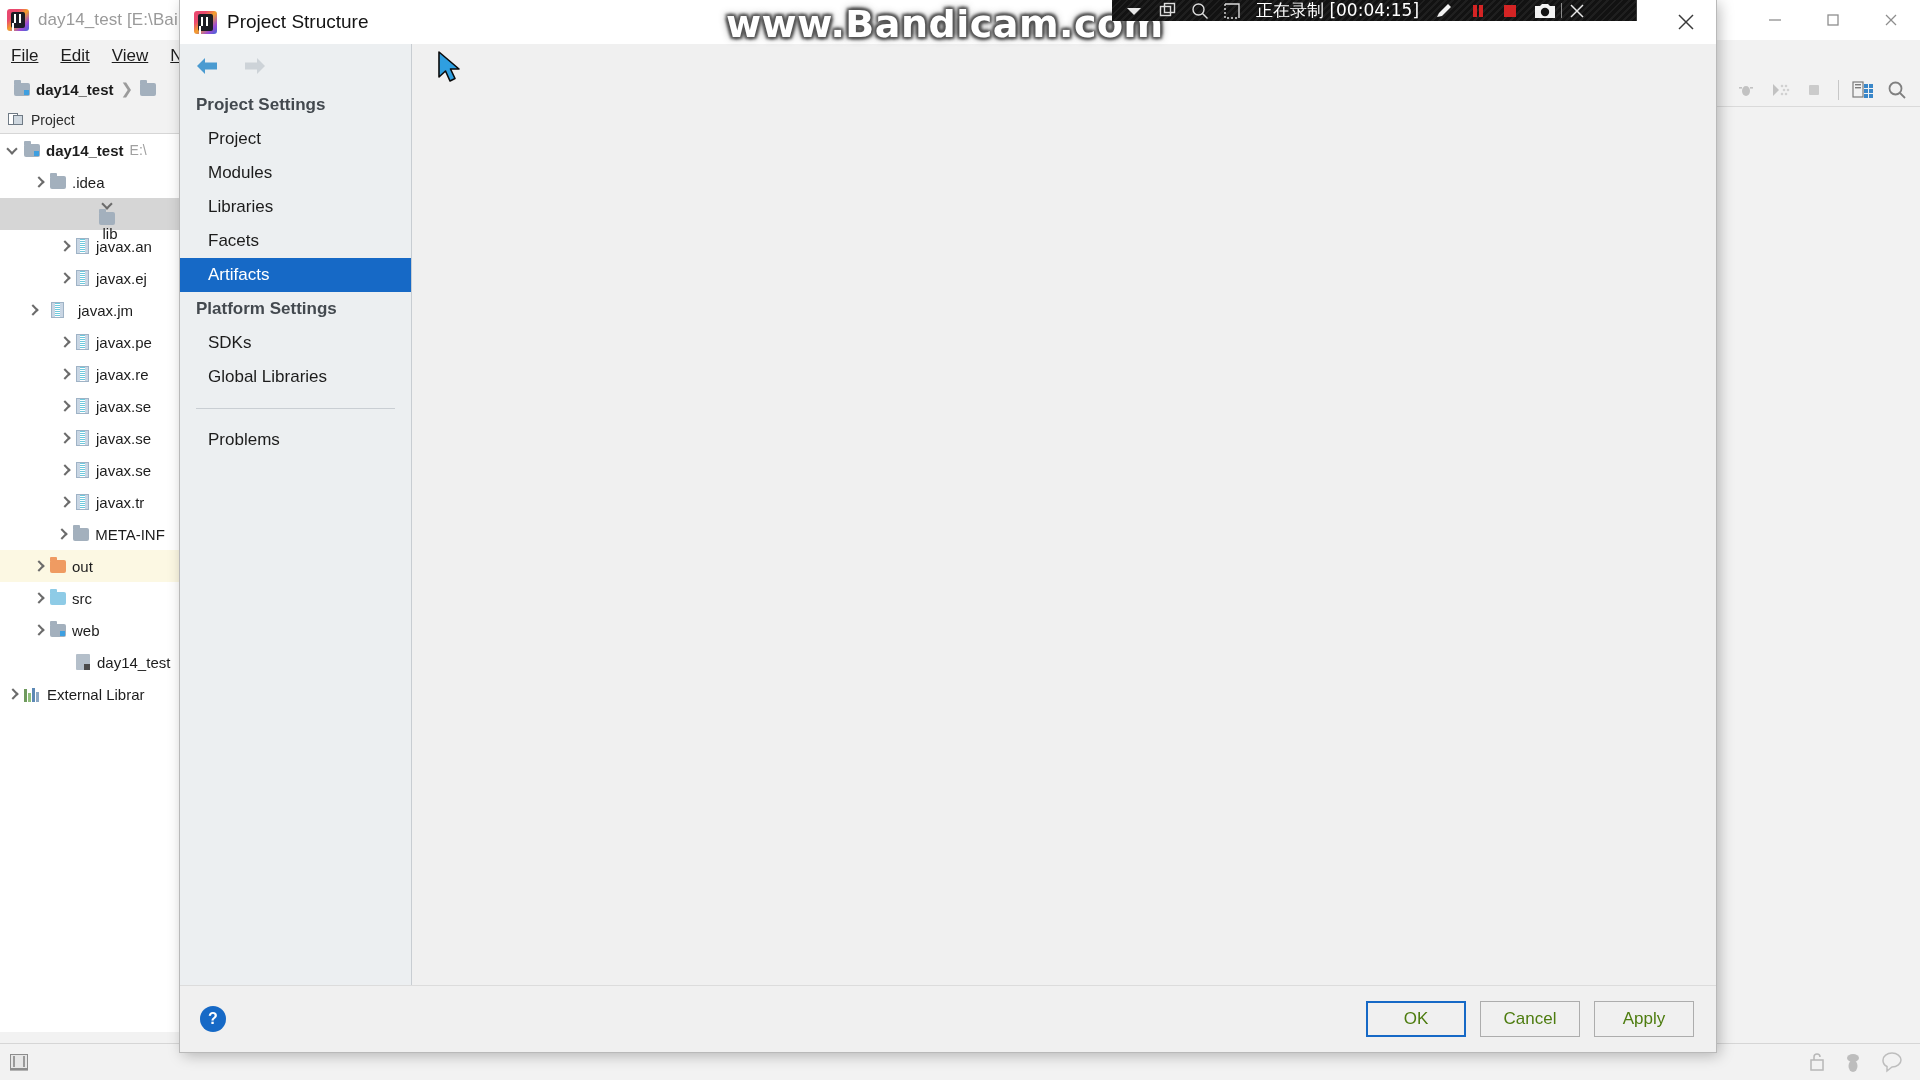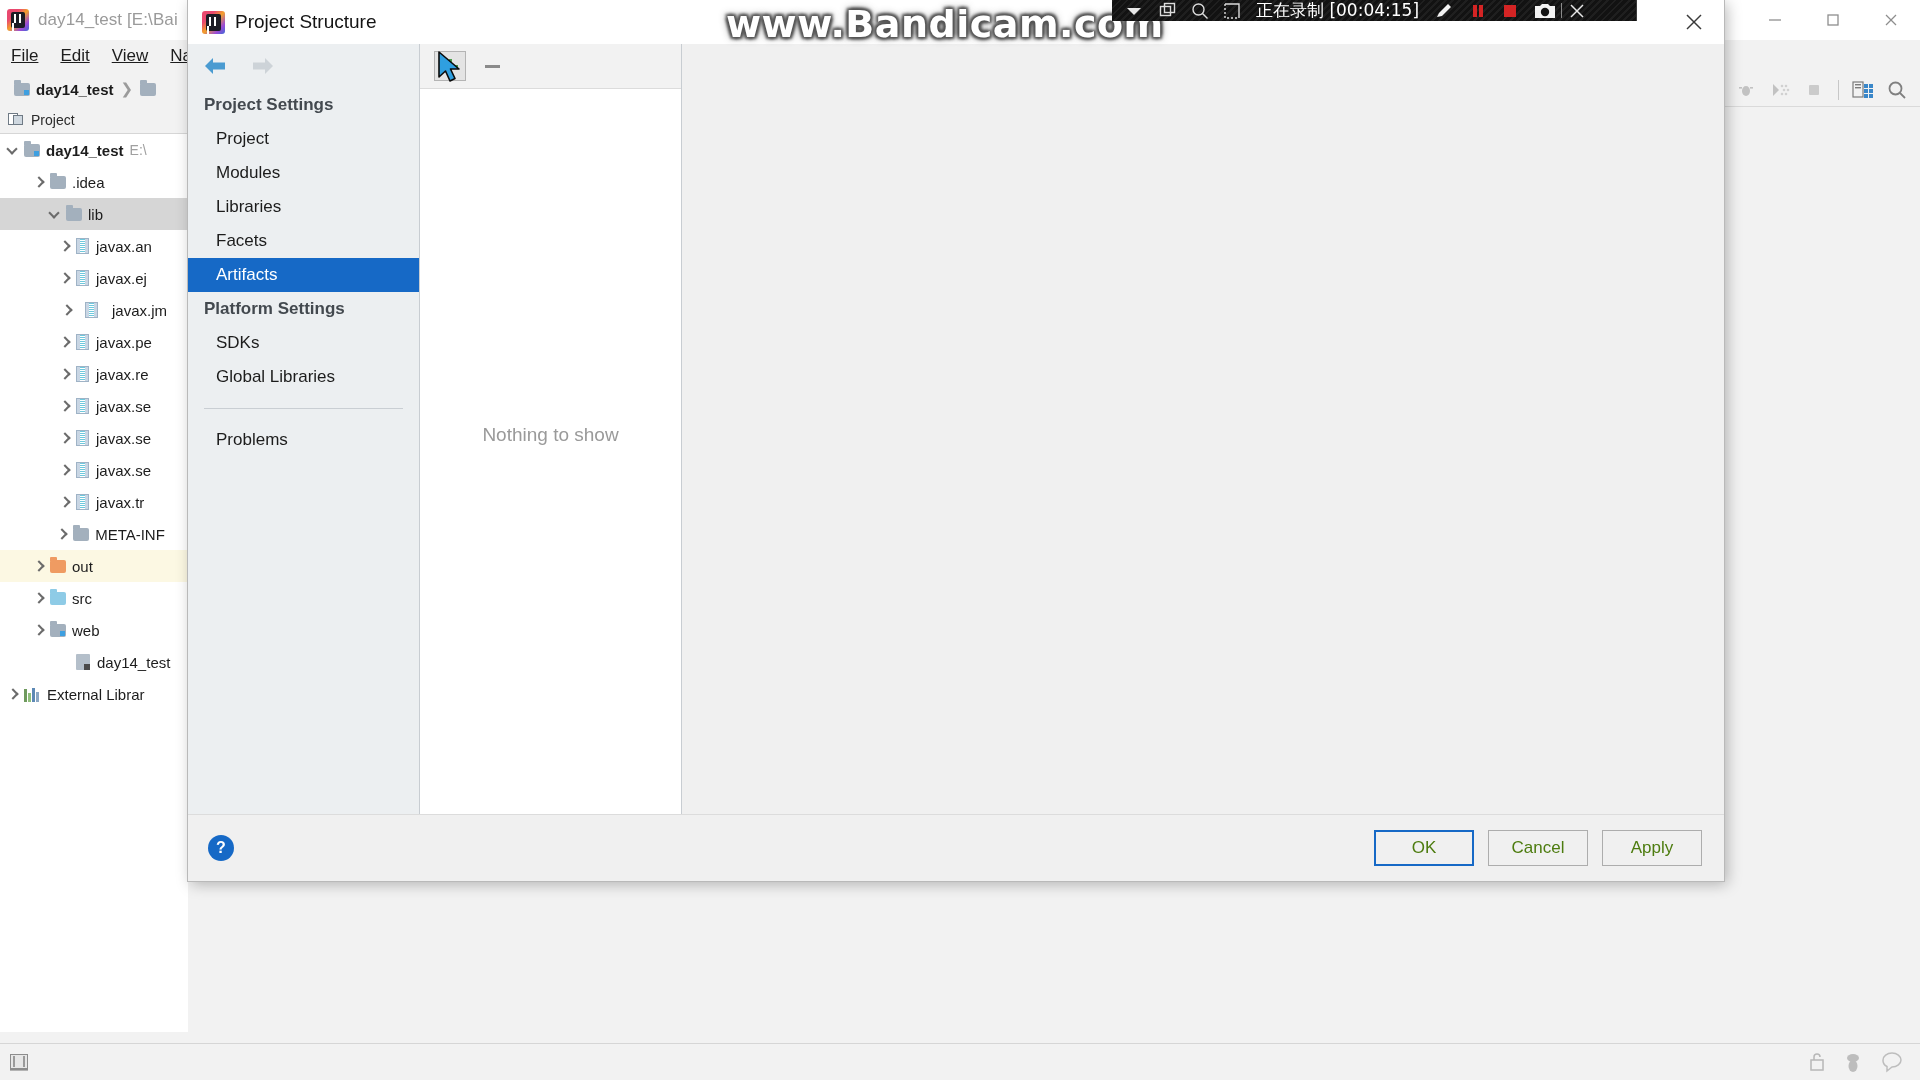--- a/index.html
+++ b/index.html
@@ -133,21 +133,21 @@
       repeating-linear-gradient(135deg, rgba(255,255,255,.055) 0 2px, rgba(0,0,0,0) 2px 5px),
       #121212;
     border-right: 1px solid #3a3a3a;
   }
   .bc-ico { display:flex; align-items:center; justify-content:center; height:33px; }
   .bc-time { font-size: 17px; margin: 0 6px 0 14px; white-space: nowrap; font-family:"DejaVu Sans", sans-serif; }
   .bc-divider { width:1px; height:15px; background:#8a8a8a; margin:0 4px; }
 
   
   .dialog {
-    position: absolute; left: 188px; top: 0; width: 1536px; height: 881px;
+    position: absolute; left: 180px; top: 0; width: 1536px; height: 1052px;
     background: #f0f0f0; box-shadow: 0 0 0 1px #b9b9b9, 3px 3px 14px rgba(0,0,0,.28);
   }
   .dlg-titlebar {
     height: 44px; background: #ffffff; display: flex; align-items: center;
     position: relative;
   }
   .dlg-logo { width: 23px; height: 23px; margin-left: 14px; margin-right: 10px; border-radius: 3px; position: relative; flex:none;
     background: linear-gradient(135deg,#e9496f 0%,#e9496f 28%,#f4a12a 50%,#9b4bd6 78%,#3d6ad6 100%); }
   .dlg-logo::after { content:""; position:absolute; left:4px; top:3px; width:15px; height:17px; background:#1c1c25; border-radius:2px; }
   .dlg-logo::before { content:""; position:absolute; left:7px; top:6px; z-index:2; width:2px; height:9px; background:#fff;
@@ -325,42 +325,42 @@
           <span class="tree-label"><b>day14_test</b></span>
           <span class="tree-path">E:\</span>
         </div>
         <div class="tree-row" style="padding-left: 32px;">
           <span class="arrow"></span>
           <span class="folder-ico">
             <i></i>
           </span>
           <span class="tree-label">.idea</span>
         </div>
-        <div class="tree-row sel" style="padding-left: 48px;">
+        <div class="tree-row sel" style="padding-left: 32px; flex-direction: column;">
           <span class="arrow down"></span>
           <span class="folder-ico">
             <i></i>
           </span>
           <span class="tree-label">lib</span>
         </div>
         <div class="tree-row" style="padding-left: 58px;">
           <span class="arrow"></span>
           <span class="jar-ico">
             <i></i>
           </span>
           <span class="tree-label">javax.an</span>
         </div>
         <div class="tree-row" style="padding-left: 58px;">
           <span class="arrow"></span>
           <span class="jar-ico">
             <i></i>
           </span>
           <span class="tree-label">javax.ej</span>
         </div>
-        <div class="tree-row" style="padding-left: 60px; gap: 7px;">
+        <div class="tree-row" style="padding-left: 26px; gap: 7px;">
           <span class="arrow"></span>
           <span class="jar-ico">
             <i></i>
           </span>
           <span class="tree-label">javax.jm</span>
         </div>
         <div class="tree-row" style="padding-left: 58px;">
           <span class="arrow"></span>
           <span class="jar-ico">
             <i></i>
@@ -505,31 +505,20 @@
             <div class="side-group">Platform Settings</div>
             <div class="side-item">SDKs</div>
             <div class="side-item">Global Libraries</div>
           </div>
         <div class="side-sep"></div>
         <div id="sidebar-extra">
             <div class="side-item">Problems</div>
           </div>
       </div>
 
-      <div class="dlg-list-pane">
-        <div class="list-toolbar">
-          <div class="tbtn hovered">
-            <span class="plus-glyph"></span>
-          </div>
-          <div class="tbtn">
-            <span class="minus-glyph"></span>
-          </div>
-        </div>
-        <div class="nothing-to-show">Nothing to show</div>
-      </div>
 
       <div class="dlg-detail"></div>
     </div>
 
     <div class="dlg-footer">
       <div class="help-btn">?</div>
       <div class="footer-btns" id="footer-buttons">
           <div class="dlg-btn default">OK</div>
           <div class="dlg-btn">Cancel</div>
           <div class="dlg-btn">Apply</div>

